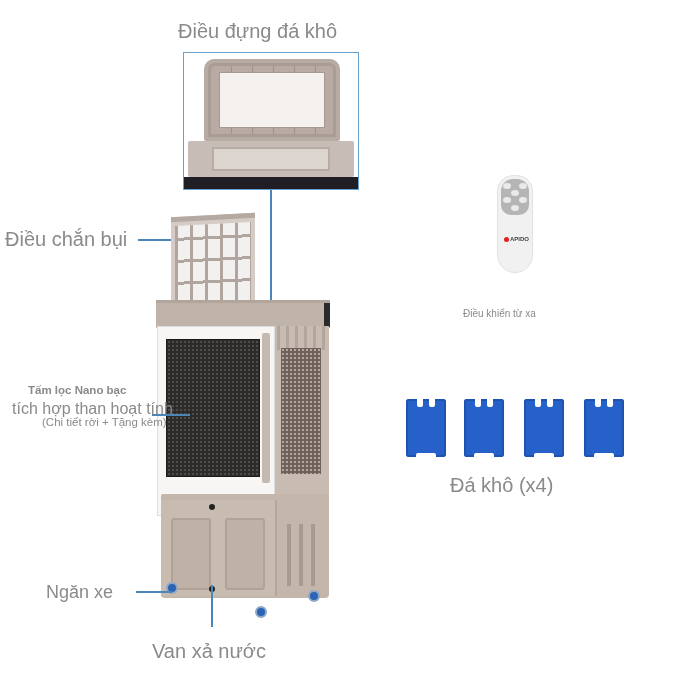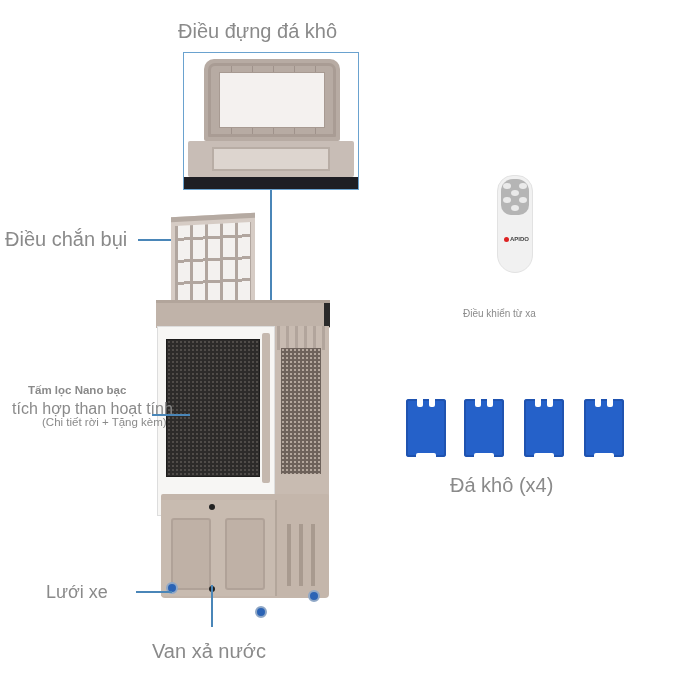--- a/index.html
+++ b/index.html
@@ -107,21 +107,21 @@
 </div>
 <div class="wheel abs" style="left:166px; top:582px;"></div>
 <div class="wheel abs" style="left:255px; top:606px;"></div>
 <div class="wheel abs" style="left:308px; top:590px;"></div>
 
 <div class="label" style="left:28px; top:384px; font-size:11.5px;font-weight:bold;">Tấm lọc Nano bạc</div>
 <div class="label" style="left:12px; top:400px; font-size:16px;">tích hợp than hoạt tính</div>
 <div class="label" style="left:6px; top:416px; font-size:11.5px;margin-left:36px;">(Chi tiết rời + Tặng kèm)</div>
 <div class="leader" style="left:152px; top:414px; width:38px; height:1.5px;"></div>
 
-<div class="label" style="left:46px; top:582px; font-size:18px;">Lưới xe</div>
+<div class="label" style="left:46px; top:582px; font-size:18px;">Ngăn xe</div>
 <div class="leader" style="left:136px; top:591px; width:36px; height:1.5px;"></div>
 
 <div class="leader" style="left:211px; top:585px; width:1.5px; height:42px;"></div>
 <div class="label" style="left:152px; top:640px; font-size:20px;">Van xả nước</div>
 
 <div id="remote" class="abs">
   <div id="remote-pad" class="abs">
     <div class="rbtn" style="left:2px; top:4px;"></div>
     <div class="rbtn" style="left:18px; top:4px;"></div>
     <div class="rbtn" style="left:10px; top:11px;"></div>

